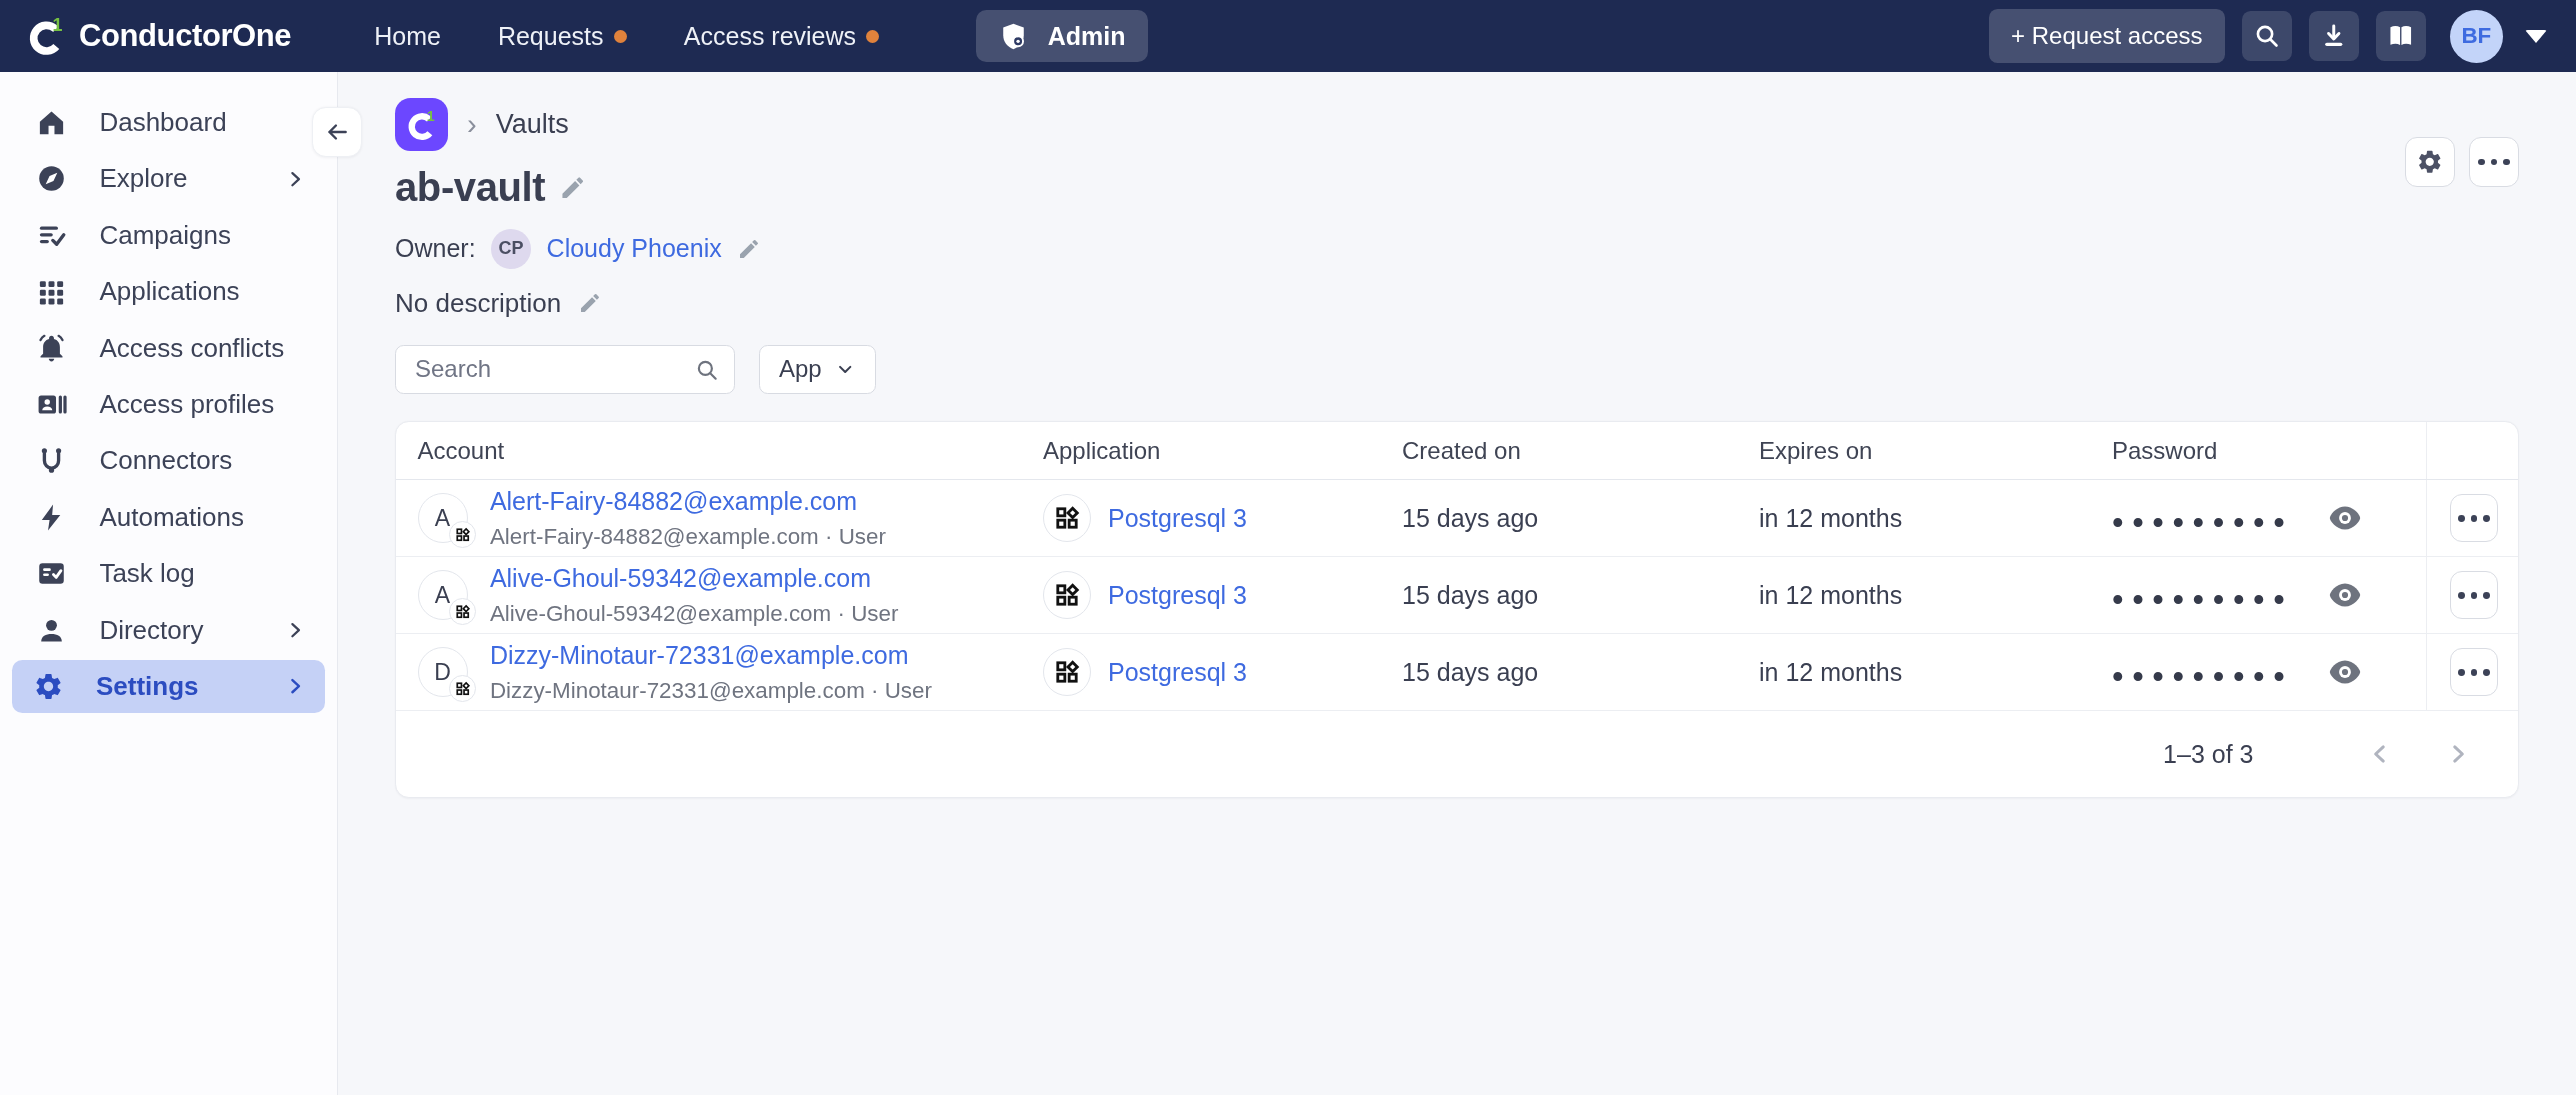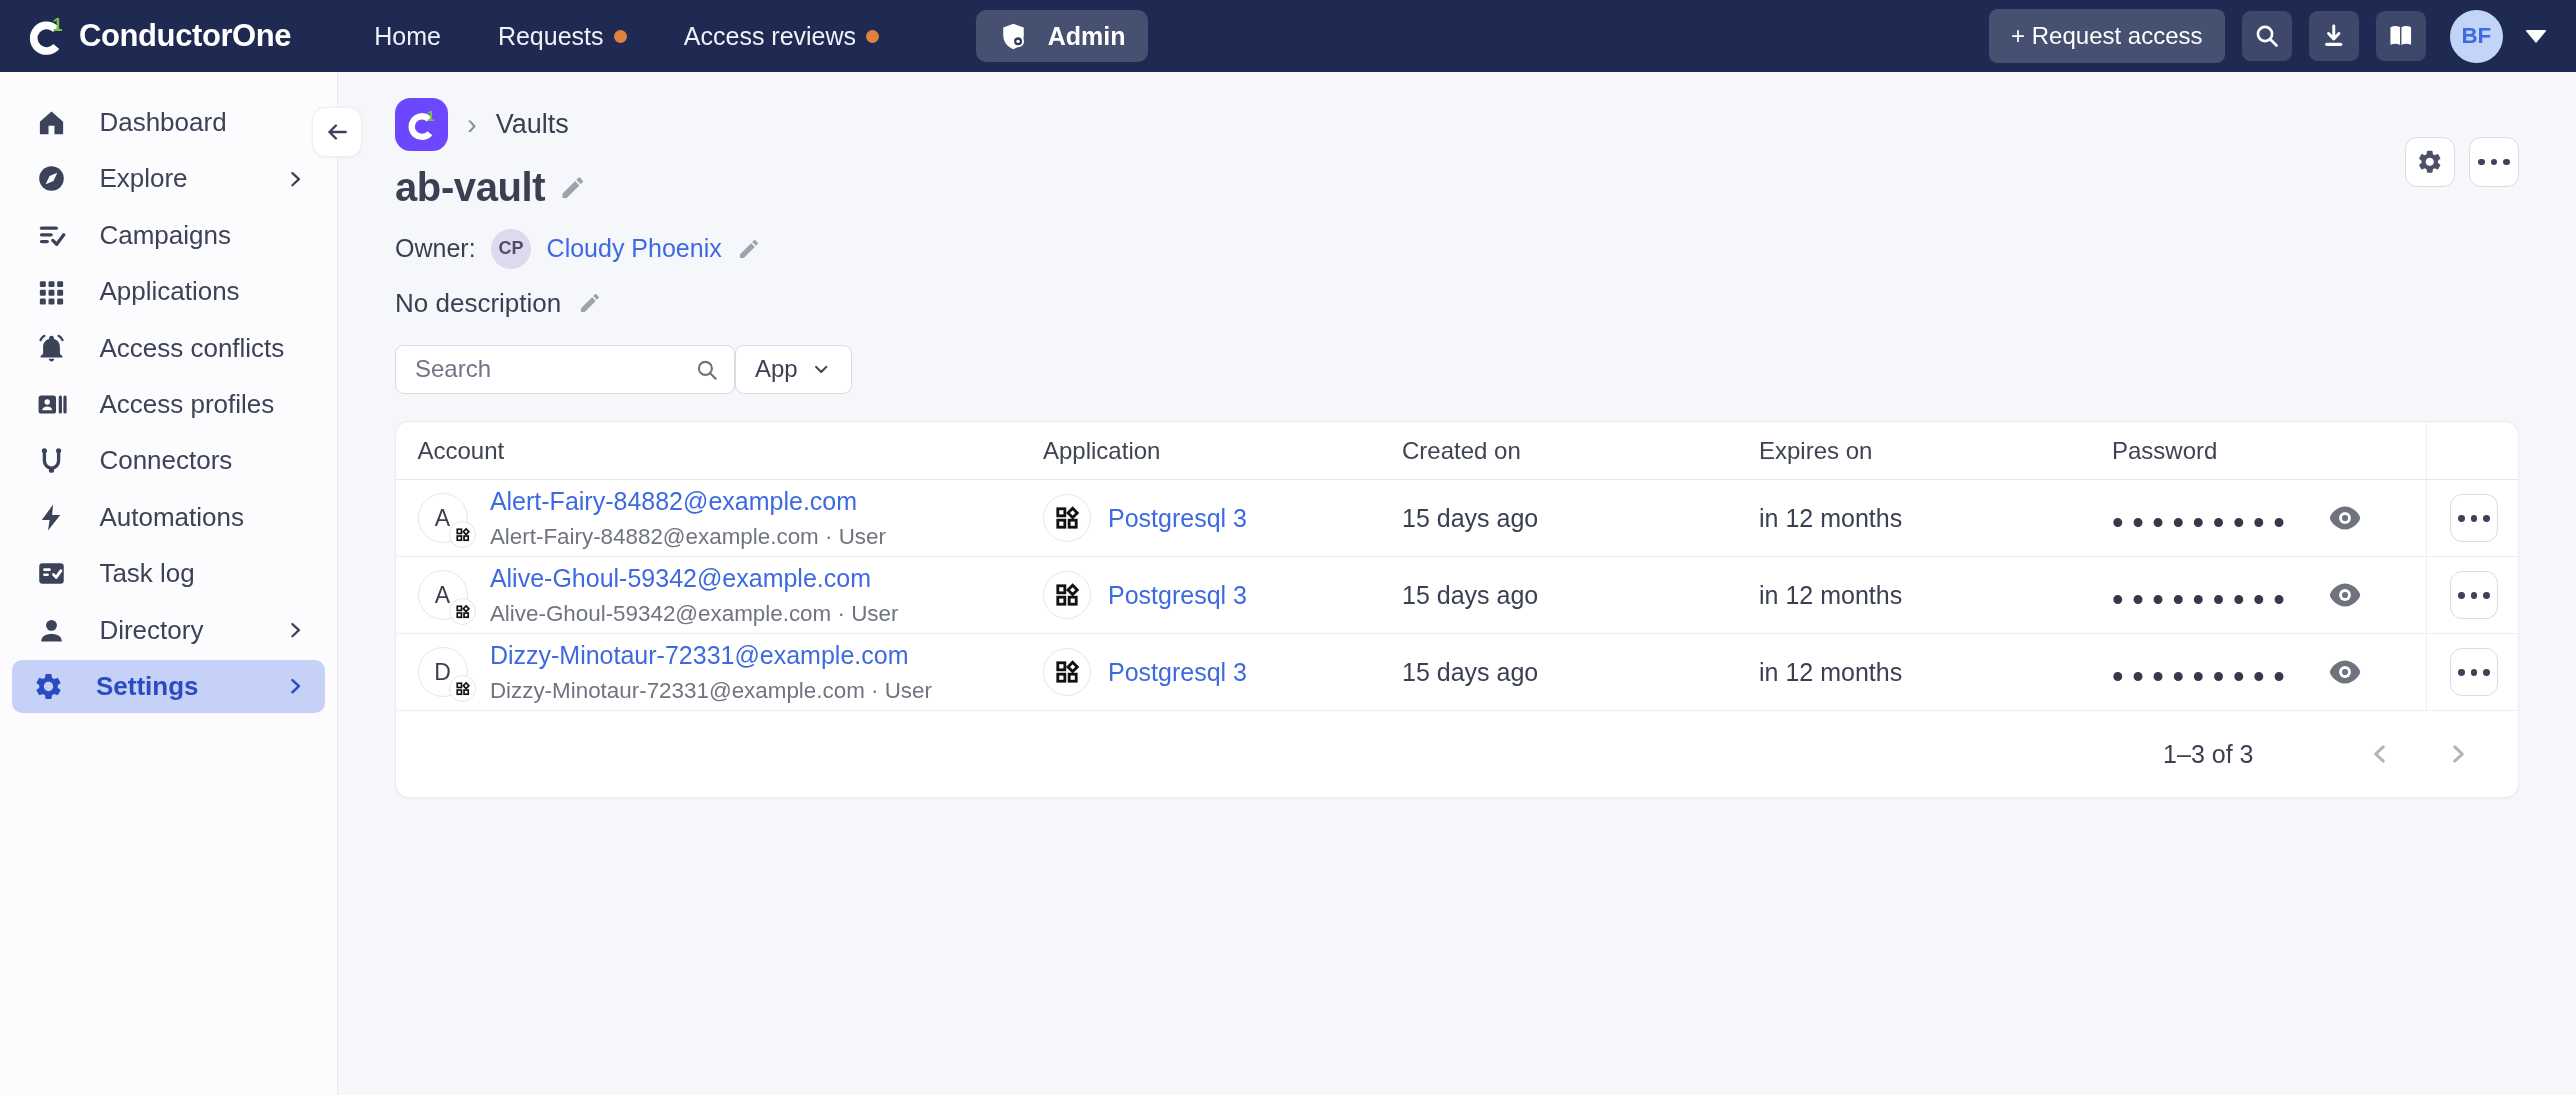--- a/index.html
+++ b/index.html
@@ -41,21 +41,21 @@
 
   .title-row { margin-top:13.8px; display:flex; align-items:center; gap:14px; }
   .page-title { color:#3a3f51; font-size:40px; font-weight:700; letter-spacing:-0.4px; }
   .owner-row { margin-top:19px; display:flex; align-items:center; gap:15.5px; }
   .owner-label { color:#3a3f51; font-size:25px; font-weight:400; }
   .owner-avatar { width:40px; height:40px; border-radius:50%; background:#ded9ee; color:#4b4f63; font-size:18px; font-weight:700; display:flex; align-items:center; justify-content:center; }
   .owner-link { color:#3e6ae0; font-size:25px; font-weight:500; text-decoration:none; cursor:pointer; }
   .desc-row { margin-top:19px; display:flex; align-items:center; gap:17px; color:#3a3f51; font-size:26px; }
   .pencil { cursor:pointer; display:flex; }
 
-  .filter-row { margin-top:26px; display:flex; align-items:flex-end; }
+  .filter-row { margin-top:26px; display:flex; align-items:flex-end; gap:24px; }
   .search-wrap { position:relative; width:340px; }
   .search-input { width:100%; height:49px; border:0.9px solid #d8dbe2; border-radius:8.6px; background:#ffffff; font-family:inherit; font-size:24px; color:#3a3f51; padding:0 55px 0 19px; outline:none; }
   .search-input::placeholder { color:#707585; }
   .search-glyph { position:absolute; right:15.5px; top:12px; }
   .app-filter { height:49px; background:#ffffff; border:0.9px solid #d8dbe2; border-radius:8.6px; display:flex; align-items:center; gap:12px; padding:0 19px; font-size:24px; font-weight:500; color:#3a3f51; cursor:pointer; }
 
   
   .card { margin-top:27.5px; background:#ffffff; border:0.9px solid #e9ebf0; border-radius:13.8px; box-shadow:0 0.9px 1.7px rgba(16,24,40,0.04); overflow:hidden; }
   .tgrid { display:grid; grid-template-columns:647px 359px 357px 353px 314px 95px; align-items:stretch; }
   .thead { height:58px; border-bottom:0.9px solid #e4e7ed; }

